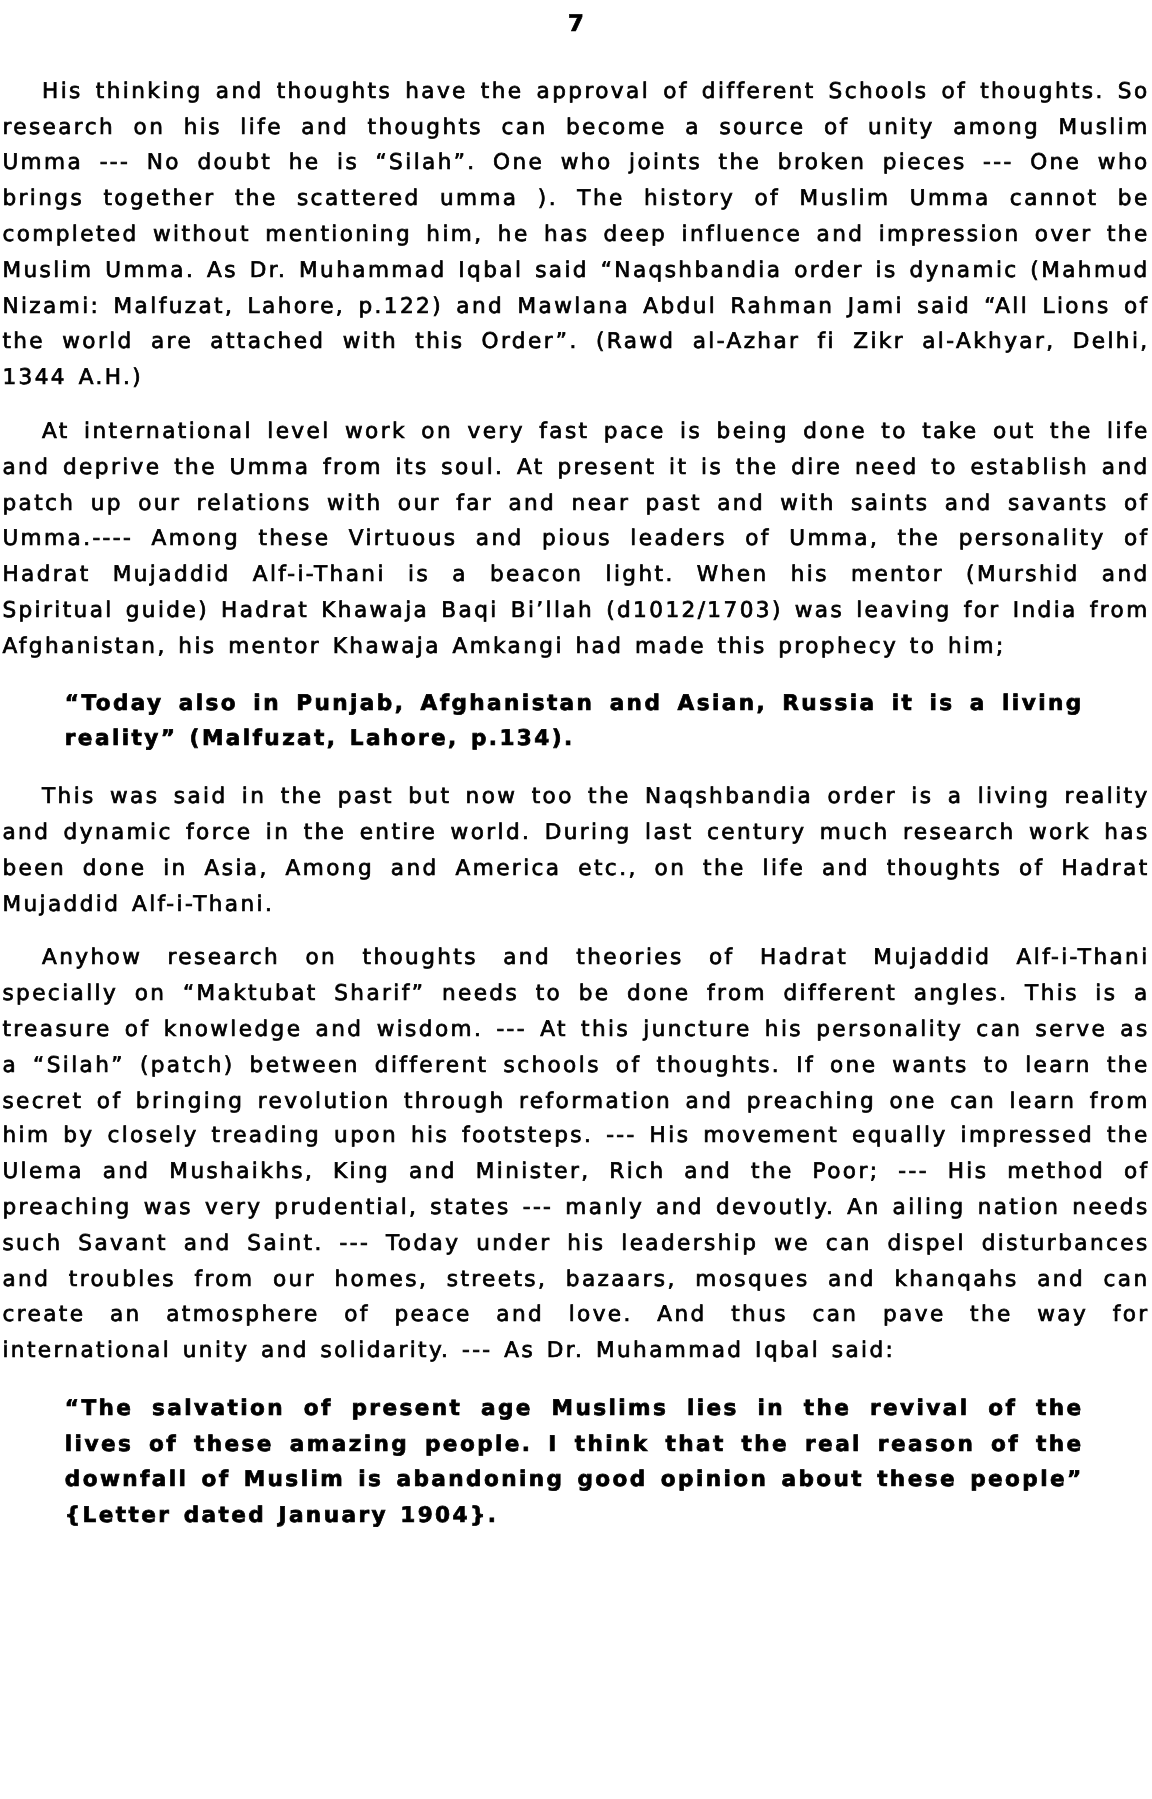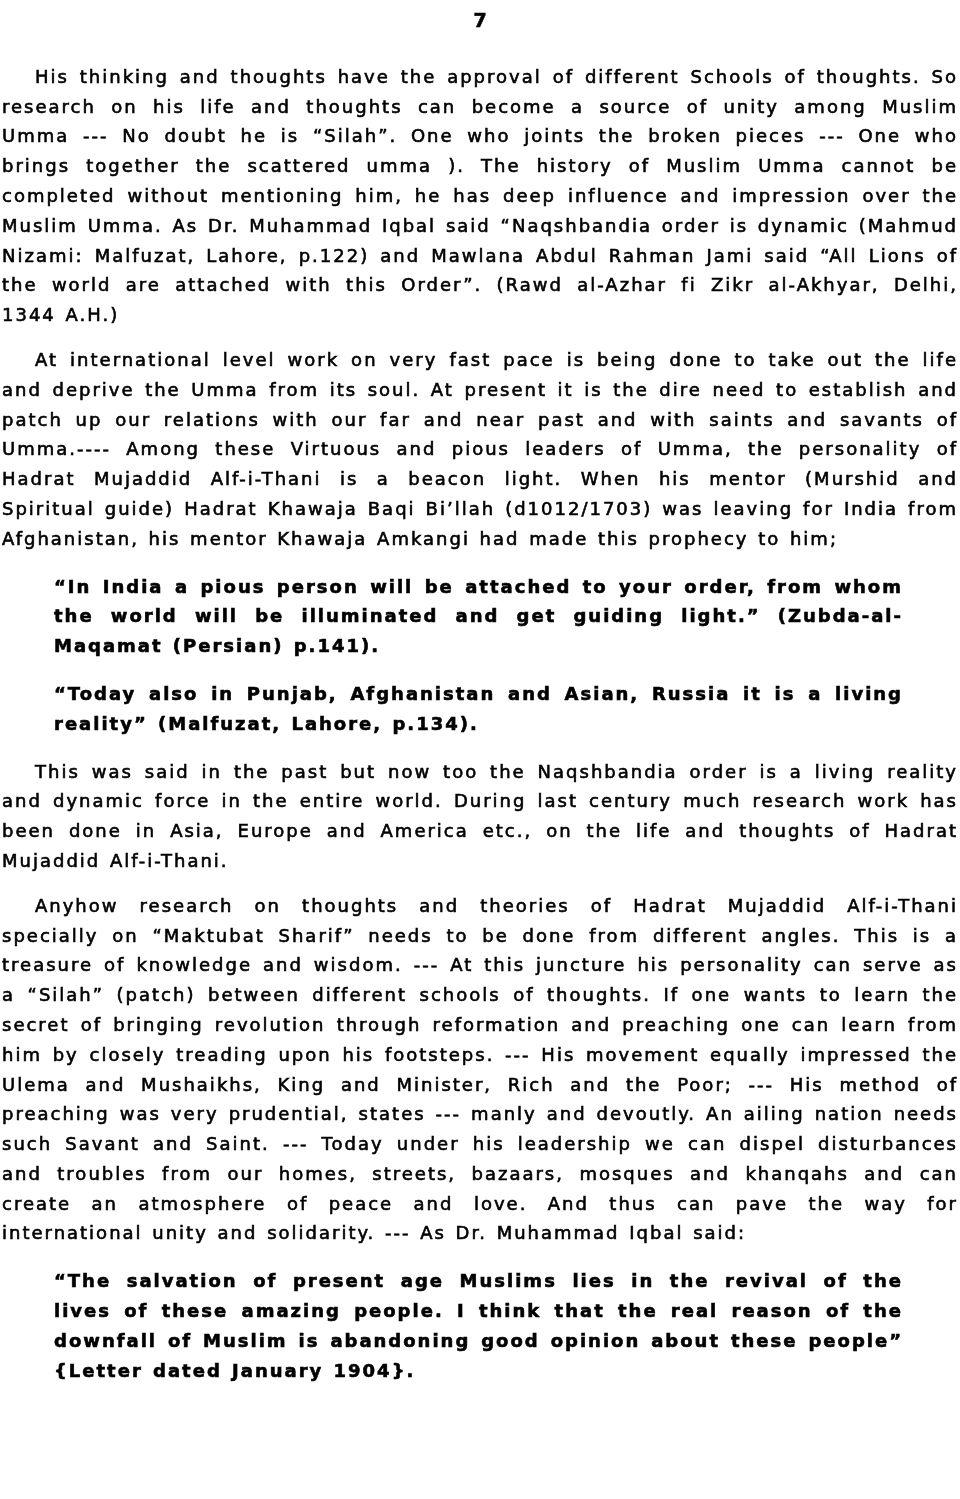--- a/index.html
+++ b/index.html
@@ -45,24 +45,23 @@
 <body>
 
 <div class="page">
 
   <div class="page-number">7</div>
 
   <p class="para">His thinking and thoughts have the approval of different Schools of thoughts. So research on his life and thoughts can become a source of unity among Muslim Umma --- No doubt he is “Silah”. One who joints the broken pieces --- One who brings together the scattered umma ). The history of Muslim Umma cannot be completed without mentioning him, he has deep influence and impression over the Muslim Umma. As Dr. Muhammad Iqbal said “Naqshbandia order is dynamic (Mahmud Nizami: Malfuzat, Lahore, p.122) and Mawlana Abdul Rahman Jami said “All Lions of the world are attached with this Order”. (Rawd al-Azhar fi Zikr al-Akhyar, Delhi, 1344 A.H.)</p>
 
   <p class="para">At international level work on very fast pace is being done to take out the life and deprive the Umma from its soul. At present it is the dire need to establish and patch up our relations with our far and near past and with saints and savants of Umma.---- Among these Virtuous and pious leaders of Umma, the personality of Hadrat Mujaddid Alf-i-Thani is a beacon light. When his mentor (Murshid and Spiritual guide) Hadrat Khawaja Baqi Bi’llah (d1012/1703) was leaving for India from Afghanistan, his mentor Khawaja Amkangi had made this prophecy to him;</p>
 
-  <blockquote class="quote">“In India a pious person will be attached to your order, from whom the world will be illuminated and get guiding light.” (Zubda-al-Maqamat (Persian) p.141).</blockquote>
 
 
   <blockquote class="quote">“Today also in Punjab, Afghanistan and Asian, Russia it is a living reality” (Malfuzat, Lahore, p.134).</blockquote>
 
-  <p class="para">This was said in the past but now too the Naqshbandia order is a living reality and dynamic force in the entire world. During last century much research work has been done in Asia, Europe and America etc., on the life and thoughts of Hadrat Mujaddid Alf-i-Thani.</p>
+  <p class="para">This was said in the past but now too the Naqshbandia order is a living reality and dynamic force in the entire world. During last century much research work has been done in Asia, Among and America etc., on the life and thoughts of Hadrat Mujaddid Alf-i-Thani.</p>
 
   <p class="para">Anyhow research on thoughts and theories of Hadrat Mujaddid Alf-i-Thani specially on “Maktubat Sharif” needs to be done from different angles. This is a treasure of knowledge and wisdom. --- At this juncture his personality can serve as a “Silah” (patch) between different schools of thoughts. If one wants to learn the secret of bringing revolution through reformation and preaching one can learn from him by closely treading upon his footsteps. --- His movement equally impressed the Ulema and Mushaikhs, King and Minister, Rich and the Poor; --- His method of preaching was very prudential, states --- manly and devoutly. An ailing nation needs such Savant and Saint. --- Today under his leadership we can dispel disturbances and troubles from our homes, streets, bazaars, mosques and khanqahs and can create an atmosphere of peace and love. And thus can pave the way for international unity and solidarity. --- As Dr. Muhammad Iqbal said:</p>
 
   <blockquote class="quote">“The salvation of present age Muslims lies in the revival of the lives of these amazing people. I think that the real reason of the downfall of Muslim is abandoning good opinion about these people” {Letter dated January 1904}.</blockquote>
 
 </div>
 
 </body></html>

